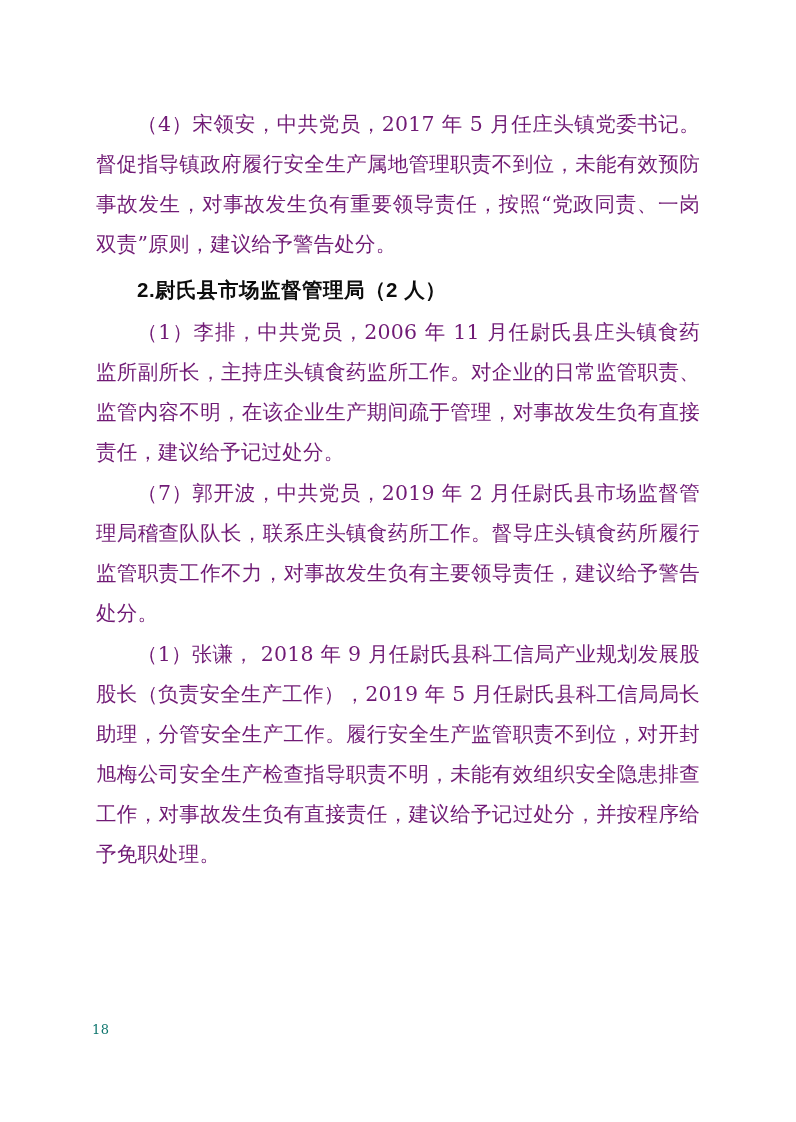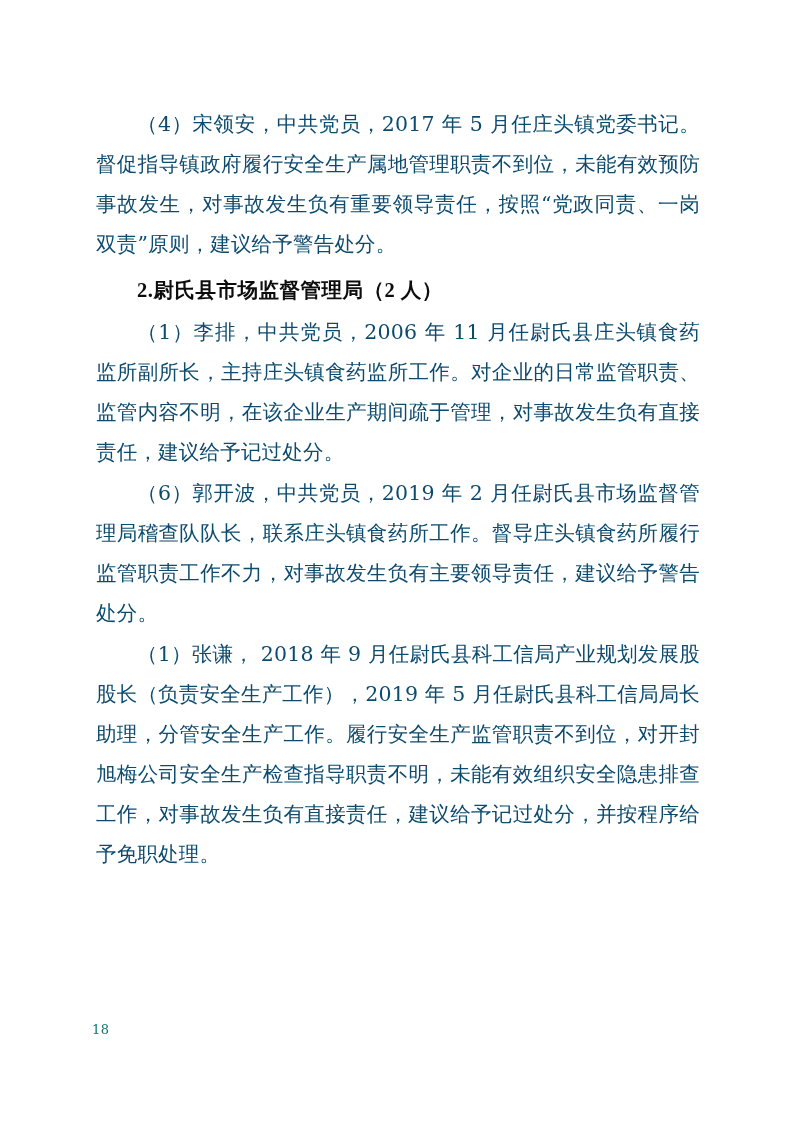--- a/index.html
+++ b/index.html
@@ -30,31 +30,31 @@
     width: 604px;
   }
   p.para {
     margin: 0 0 1px 0;
     font-size: 20.5px;
     line-height: 40px;
     text-align: justify;
     text-justify: inter-ideograph;
     text-indent: 2em;
     letter-spacing: 0.2px;
-    color: #0c4a6e;
+    color: #701a75;
   }
   h3.heading {
     margin: 6px 0 2px 0;
     font-size: 20.5px;
     line-height: 40px;
     font-weight: bold;
     text-indent: 2em;
     letter-spacing: 0.5px;
     color: #0d0d0d;
-    font-family: Liberation Serif, serif;
+    font-family: Liberation Sans, sans-serif;
   }
   .page-number {
     position: absolute;
     left: 92px;
     top: 1022px;
     font-size: 13px;
     font-family: "DejaVu Serif", "Liberation Serif", serif;
     color: #0f766e;
     letter-spacing: 0.5px;
   }
@@ -64,21 +64,21 @@
 
 <div class="page">
   <div class="content">
 
     <p class="para">（4）宋领安，中共党员，2017 年 5 月任庄头镇党委书记。督促指导镇政府履行安全生产属地管理职责不到位，未能有效预防事故发生，对事故发生负有重要领导责任，按照“党政同责、一岗双责”原则，建议给予警告处分。</p>
 
     <h3 class="heading">2.尉氏县市场监督管理局（2 人）</h3>
 
     <p class="para">（1）李排，中共党员，2006 年 11 月任尉氏县庄头镇食药监所副所长，主持庄头镇食药监所工作。对企业的日常监管职责、监管内容不明，在该企业生产期间疏于管理，对事故发生负有直接责任，建议给予记过处分。</p>
 
-    <p class="para">（6）郭开波，中共党员，2019 年 2 月任尉氏县市场监督管理局稽查队队长，联系庄头镇食药所工作。督导庄头镇食药所履行监管职责工作不力，对事故发生负有主要领导责任，建议给予警告处分。</p>
+    <p class="para">（7）郭开波，中共党员，2019 年 2 月任尉氏县市场监督管理局稽查队队长，联系庄头镇食药所工作。督导庄头镇食药所履行监管职责工作不力，对事故发生负有主要领导责任，建议给予警告处分。</p>
 
 
     <p class="para">（1）张谦， 2018 年 9 月任尉氏县科工信局产业规划发展股股长（负责安全生产工作），2019 年 5 月任尉氏县科工信局局长助理，分管安全生产工作。履行安全生产监管职责不到位，对开封旭梅公司安全生产检查指导职责不明，未能有效组织安全隐患排查工作，对事故发生负有直接责任，建议给予记过处分，并按程序给予免职处理。</p>
 
 
   </div>
 
   <div class="page-number">18</div>
 </div>
 

